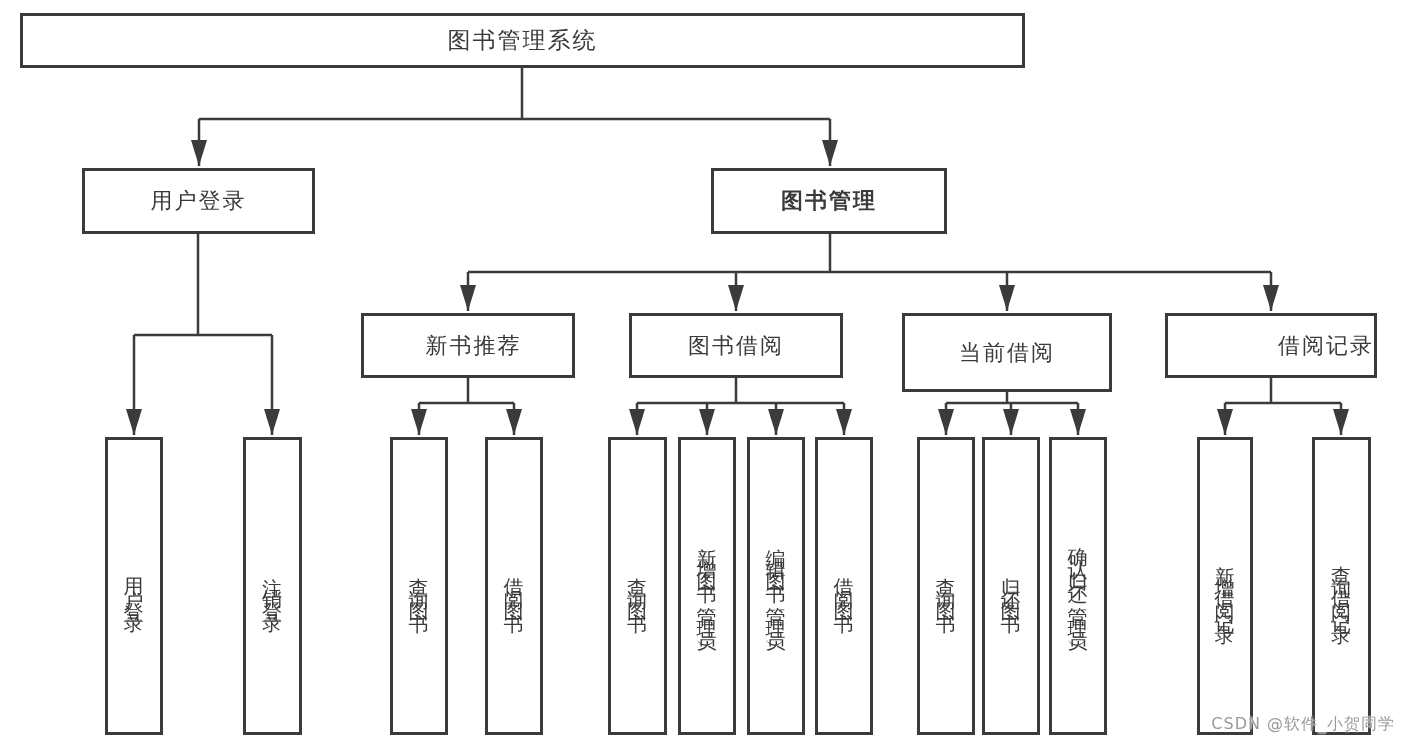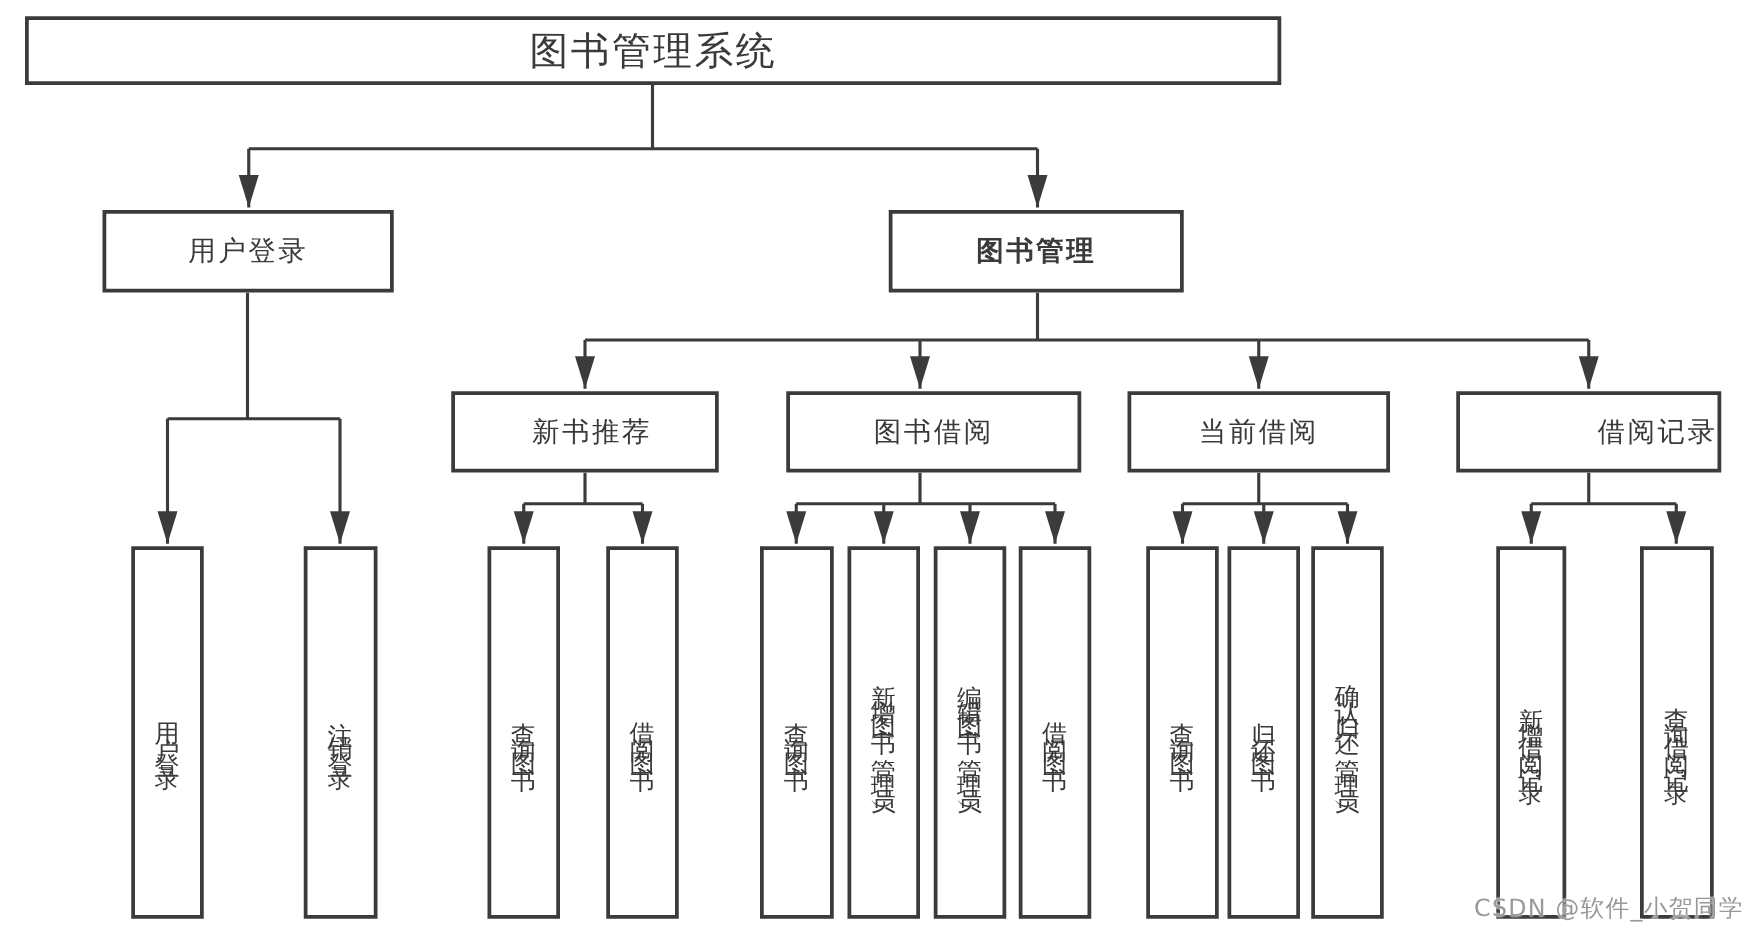--- a/index.html
+++ b/index.html
@@ -26,31 +26,31 @@
     display: flex;
     align-items: center;
     justify-content: center;
     text-align: center;
   }
   .h-node .lbl {
     font-size: 22px;
     letter-spacing: 2px;
     white-space: nowrap;
   }
-  .root-node .lbl { font-size: 31px; }
+  .root-node .lbl { font-size: 23px; }
   .v-node .lbl {
     writing-mode: vertical-rl;
     font-size: 20px;
     letter-spacing: 12px;
     line-height: 1;
   }
   .watermark {
     position: absolute;
     top: 714px; right: 10px;
-    font-size: 19px;
+    font-size: 16px;
     letter-spacing: 1px;
     color: rgba(148, 148, 148, 0.95);
     text-shadow: 0 0 2px #ffffff, 0 0 2px #ffffff;
     white-space: nowrap;
     z-index: 5;
     text-align: right;
   }
 </style>
 </head>
 <body>
@@ -105,24 +105,24 @@
 <div class="node h-node" style="left:82px; top:168px; width:233px; height:66px;">
   <span class="lbl">用户登录</span>
 </div>
 <div class="node h-node" style="left:711px; top:168px; width:236px; height:66px;font-weight:bold;">
   <span class="lbl">图书管理</span>
 </div>
 
 <div class="node h-node" style="left:361px; top:313px; width:214px; height:65px;padding-left:11px;">
   <span class="lbl">新书推荐</span>
 </div>
-<div class="node h-node" style="left:629px; top:313px; width:236px; height:65px;">
+<div class="node h-node" style="left:629px; top:313px; width:214px; height:65px;">
   <span class="lbl">图书借阅</span>
 </div>
-<div class="node h-node" style="left:902px; top:313px; width:210px; height:65px;font-family:Liberation Serif, serif;">
+<div class="node h-node" style="left:902px; top:313px; width:210px; height:79px;font-family:Liberation Serif, serif;">
   <span class="lbl">当前借阅</span>
 </div>
 <div class="node h-node" style="left:1165px; top:313px; width:212px; height:65px;justify-content:flex-end;">
   <span class="lbl">借阅记录</span>
 </div>
 
 <div class="node v-node" style="left:105px; top:437px; width:58px; height:298px;">
   <span class="lbl">用户登录</span>
 </div>
 <div class="node v-node" style="left:243px; top:437px; width:59px; height:298px;">

